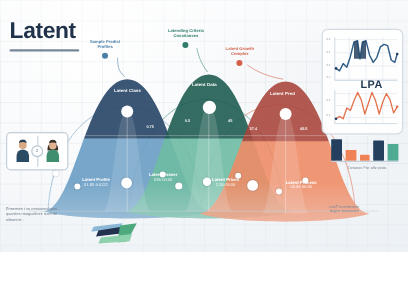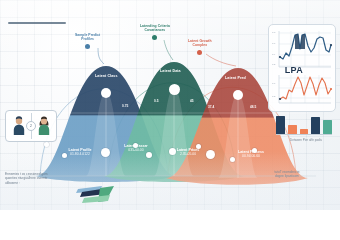--- a/index.html
+++ b/index.html
@@ -86,21 +86,21 @@
 
   
   #logo{position:absolute;left:74px;top:182px;z-index:10;}
 
   
   #lpa-panel{
     position:absolute;left:268px;top:24px;width:66px;height:86px;z-index:10;
     border:1px solid #d3dce4;border-radius:5px;background:rgba(255,255,255,.9);
   }
   #lpa-title{
-    position:absolute;left:0;right:16px;top:40px;text-align:center;
+    position:absolute;left:0;right:16px;top:40px;text-align:right;
     font-size:9px;font-weight:bold;color:#1f3550;letter-spacing:.4px;
   }
   .lpa-ylab{position:absolute;font-size:2.4px;color:#9aa8b5;left:3px;}
 
   
   #bar-panel{position:absolute;left:276px;top:112px;width:60px;height:30px;z-index:10;}
   #bars{position:absolute;left:0;bottom:8px;width:56px;height:20px;display:flex;align-items:flex-end;gap:3px;}
   .bar{flex:1;border-radius:.5px;}
   #bar-axis{position:absolute;left:0;bottom:7px;width:56px;height:.7px;background:#c3ced8;}
   #bar-caption{position:absolute;left:0;bottom:0;width:60px;text-align:center;font-size:3px;color:#7b8895;white-space:nowrap;}
@@ -222,20 +222,21 @@
   <div class="node" style="left:101px;top:148px;width:9px;height:9px;"></div>
   <div class="node" style="left:133px;top:143px;width:5px;height:5px;"></div>
   <div class="node" style="left:146px;top:152px;width:6px;height:6px;"></div>
   <div class="node" style="left:169px;top:148px;width:7px;height:7px;"></div>
   <div class="node" style="left:196px;top:144px;width:5px;height:5px;"></div>
   <div class="node" style="left:206px;top:150px;width:9px;height:9px;"></div>
   <div class="node" style="left:252px;top:148px;width:5px;height:5px;"></div>
   <div class="node" style="left:230px;top:157px;width:5px;height:5px;"></div>
 
   <div id="title-block">
+    <div class="title-line">Latent</div>
     <div id="title-rule"></div>
   </div>
 
   <div id="people-card">
     <div class="person">
       <svg width="14" height="20" viewBox="0 0 14 20" aria-hidden="true">
         <circle cx="7" cy="5" r="3.2" fill="#d8a882"></circle>
         <path d="M3.8 3.4 a3.2 3.2 0 0 1 6.4 0 a6 6 0 0 0 -6.4 0 z" fill="#2b3f55"></path>
         <path d="M1.8 19 v-5.2 a5.2 5.2 0 0 1 10.4 0 V19 z" fill="#2b4a63"></path>
       </svg>

